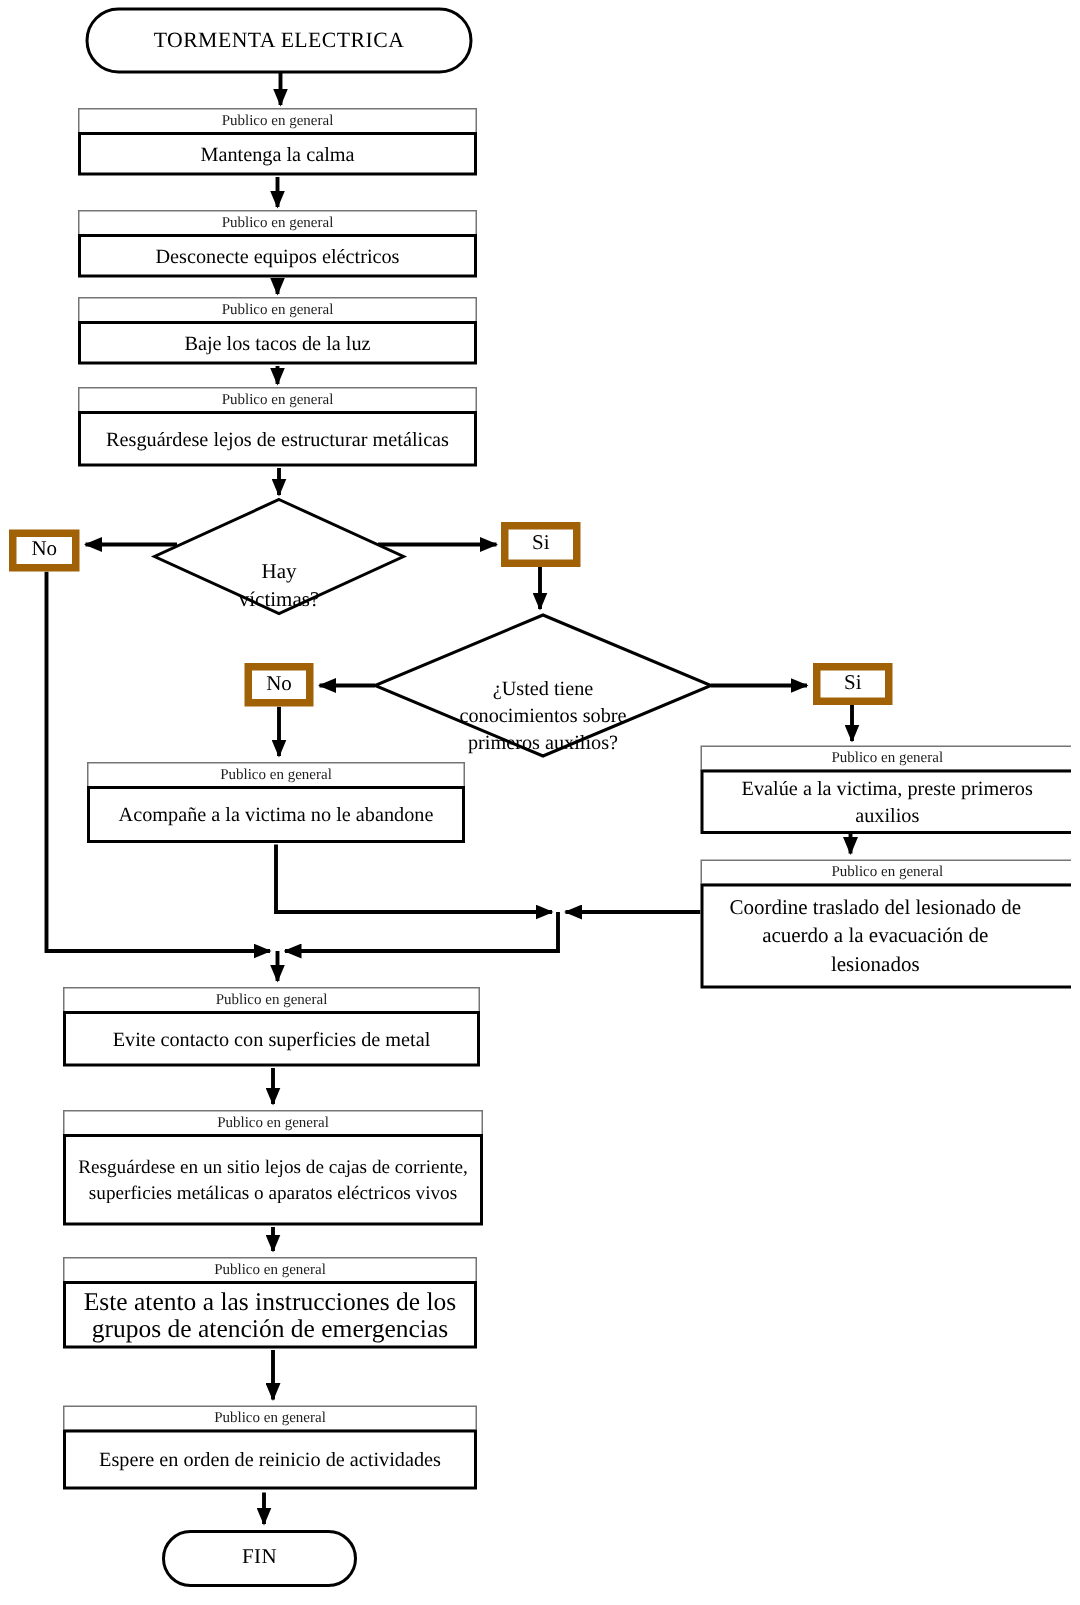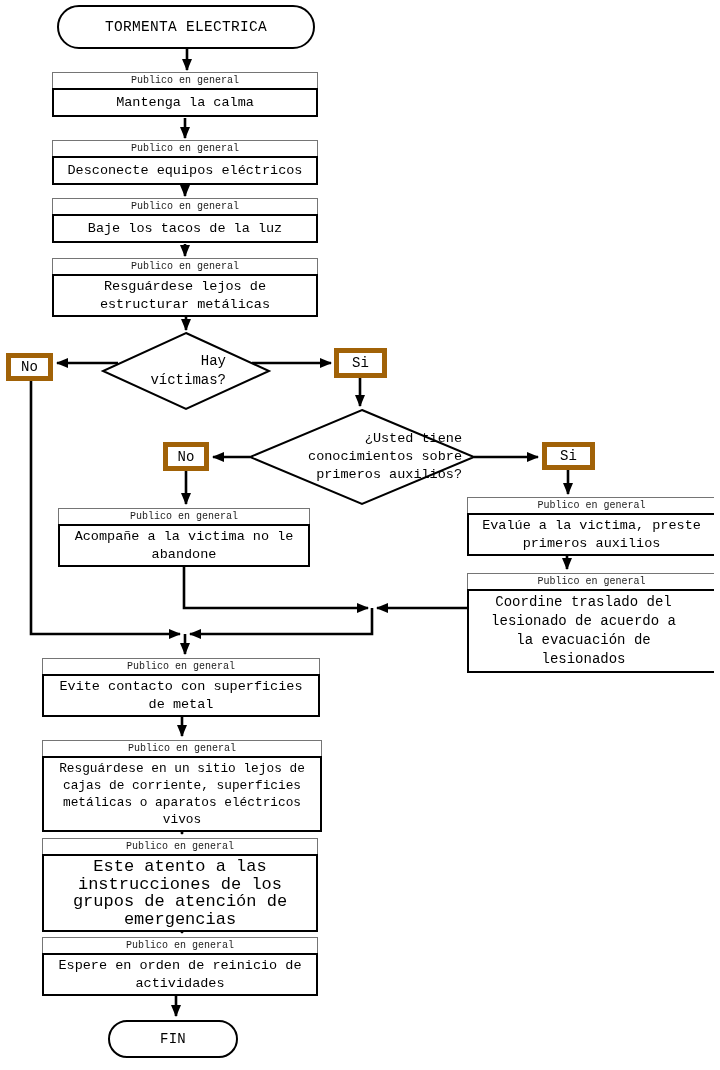--- a/index.html
+++ b/index.html
@@ -1,18 +1,18 @@
 <!DOCTYPE html>
 <html><head>
 <meta charset="utf-8">
 <style>
   html,body { margin:0; padding:0; background:#ffffff; }
   #stage {
     position:relative; width:714px; height:1070px; background:#ffffff;
-    font-family:Liberation Mono, monospace; color:#000;
+    font-family:Liberation Serif, serif; color:#000;
     overflow:hidden;
   }
   #connectors { position:absolute; left:0; top:0; width:720px; height:1070px; }
   .node { position:absolute; box-sizing:border-box; background:#fff; }
   .terminator {
     border:2px solid #000; border-radius:23px;
     display:flex; align-items:center; justify-content:center;
     font-size:14.5px; letter-spacing:0.3px;
   }
   .step { position:absolute; }
@@ -25,22 +25,23 @@
     box-sizing:border-box; border:2px solid #000; background:#fff; margin-top:-1px;
     font-size:13.5px; line-height:17.5px; text-align:center;
     display:flex; flex-direction:column; justify-content:center;
     padding:2px 6px;
   }
   .label-box {
     border:5px solid #a16207; display:flex; align-items:center; justify-content:center;
     font-size:14px;
   }
   .decision-text {
-    position:absolute; text-align:right; font-size:13.5px; line-height:18px;
+    position:absolute; text-align:center; font-size:13.5px; line-height:18px;
     background:transparent;
+    margin-top:20px;
   }
   .decision-text span { display:block; }
 </style>
 </head>
 <body>
 
 <div id="stage">
 
   <svg id="connectors" viewBox="0 0 720 1070" xmlns="http://www.w3.org/2000/svg">
     <defs>

